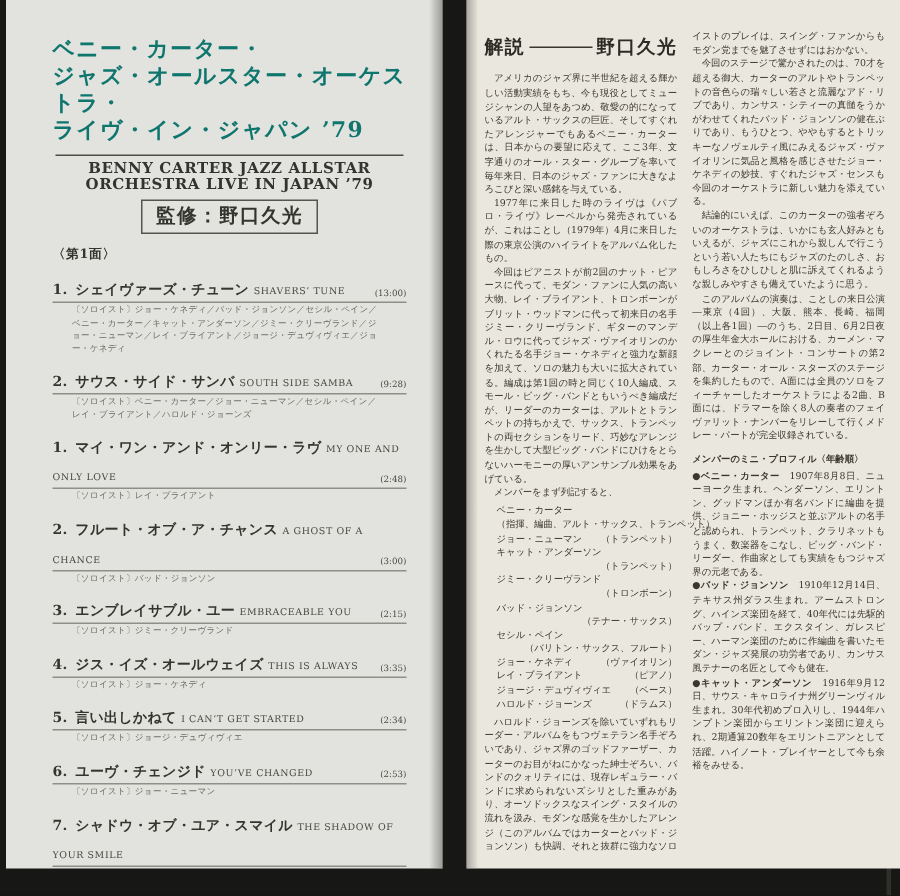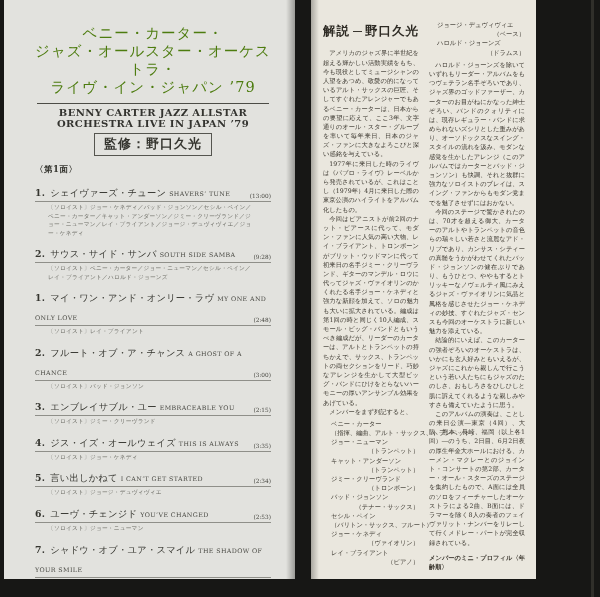--- a/index.html
+++ b/index.html
@@ -10,40 +10,40 @@
   }
   .scan{position:relative;width:600px;height:597px;background:#171715;}
   .edge-line{position:absolute;top:0;bottom:0;width:3px;background:#45433c;opacity:.55;}
   .page{position:absolute;top:0;height:579px;overflow:hidden;}
   .page-left{
     left:4px;width:291px;background:#e2e2de;color:#35352f;
   }
   .page-left::after{content:"";position:absolute;top:0;right:0;bottom:0;width:9px;
     background:linear-gradient(to right,rgba(0,0,0,0),rgba(20,20,16,.35));}
   .page-right{
-    left:311px;width:225px;background:#eae7de;color:#3a362e;
+    left:311px;width:290px;background:#eae7de;color:#3a362e;
   }
   .page-right::before{content:"";position:absolute;top:0;left:0;bottom:0;width:8px;
     background:linear-gradient(to left,rgba(0,0,0,0),rgba(20,20,16,.30));}
 
   
   .lp-inner{padding:24px 24px 0 31px;}
-  .jp-title{ text-align:center;font-weight:normal;font-size:14.5px;line-height:18px;
-    letter-spacing:1px;color:#4d7c0f;}
+  .jp-title{ font-weight:bold;font-size:14.5px;line-height:18px;
+    letter-spacing:1px;color:#0f766e;}
   .title-rule{border-top:1.5px solid #4c4c46;margin:7px 2px 3px 2px;}
   .en-title{text-align:center;font-weight:bold;font-size:10px;letter-spacing:.4px;color:#33332f;}
   .sup-wrap{text-align:center;margin-top:4px;}
   .sup-box{display:inline-block;border:1px solid #55554f;padding:1px 9px 2px 9px;
     font-size:13px;font-weight:bold;letter-spacing:1px;}
   .tracklist{margin-top:8px;}
   .side-label{font-size:8.5px;font-weight:bold;margin:5px 0 0 0;letter-spacing:.5px;}
   .side-label .side-en{font-size:8px;letter-spacing:.6px;margin-left:6px;}
   .track{position:relative;border-bottom:1px solid #8f8f89;padding:2px 0 1px 0;margin-top:3px;}
   .t-num{font-size:9.3px;font-weight:bold;letter-spacing:.2px;}
-  .t-ja{font-size:9.3px;font-weight:normal;letter-spacing:.2px;text-align:right;}
+  .t-ja{font-size:9.3px;font-weight:bold;letter-spacing:.2px;text-align:right;}
   .t-en{font-size:6.3px;letter-spacing:.4px;color:#4a4a44;margin-left:3px;}
   .t-time{position:absolute;right:0;bottom:2px;font-size:5.8px;color:#4a4a44;}
   .solo{font-size:5.7px;line-height:1.5;color:#6b6b64;padding:1px 16px 0 13px;letter-spacing:.2px;}
 
   
   .rp-inner{padding:20px 11px 0 12px;height:557px;}
   .flow{
     column-count:2;column-gap:10px;column-fill:auto;height:552px;
     font-size:6.25px;line-height:1.47;text-align:justify;color:#3b372f;overflow:hidden;
   }

